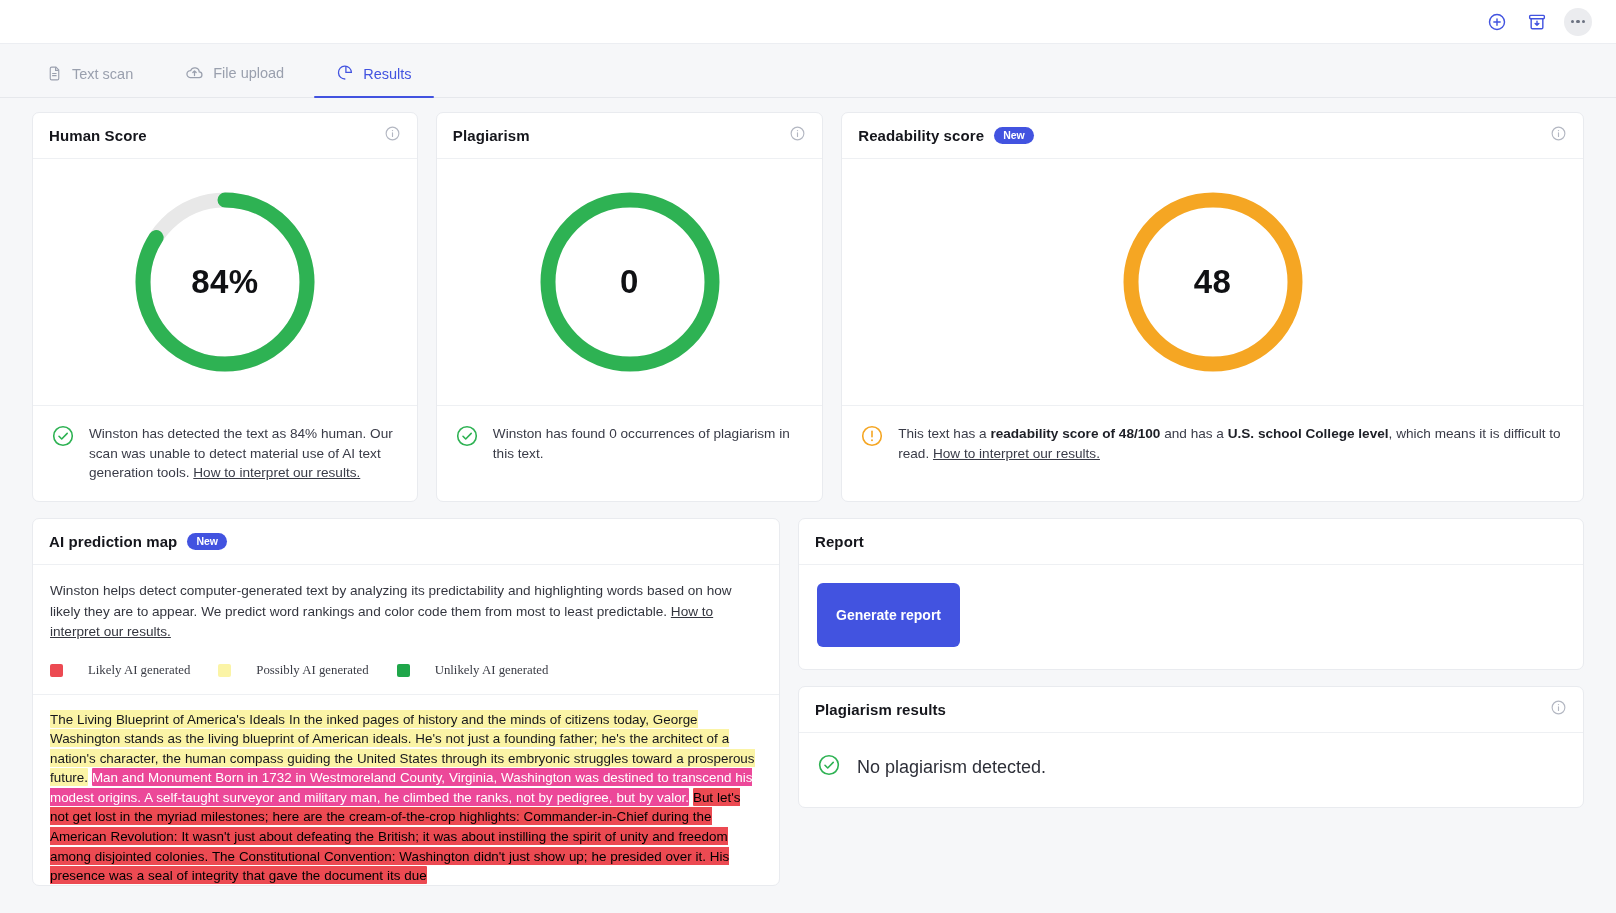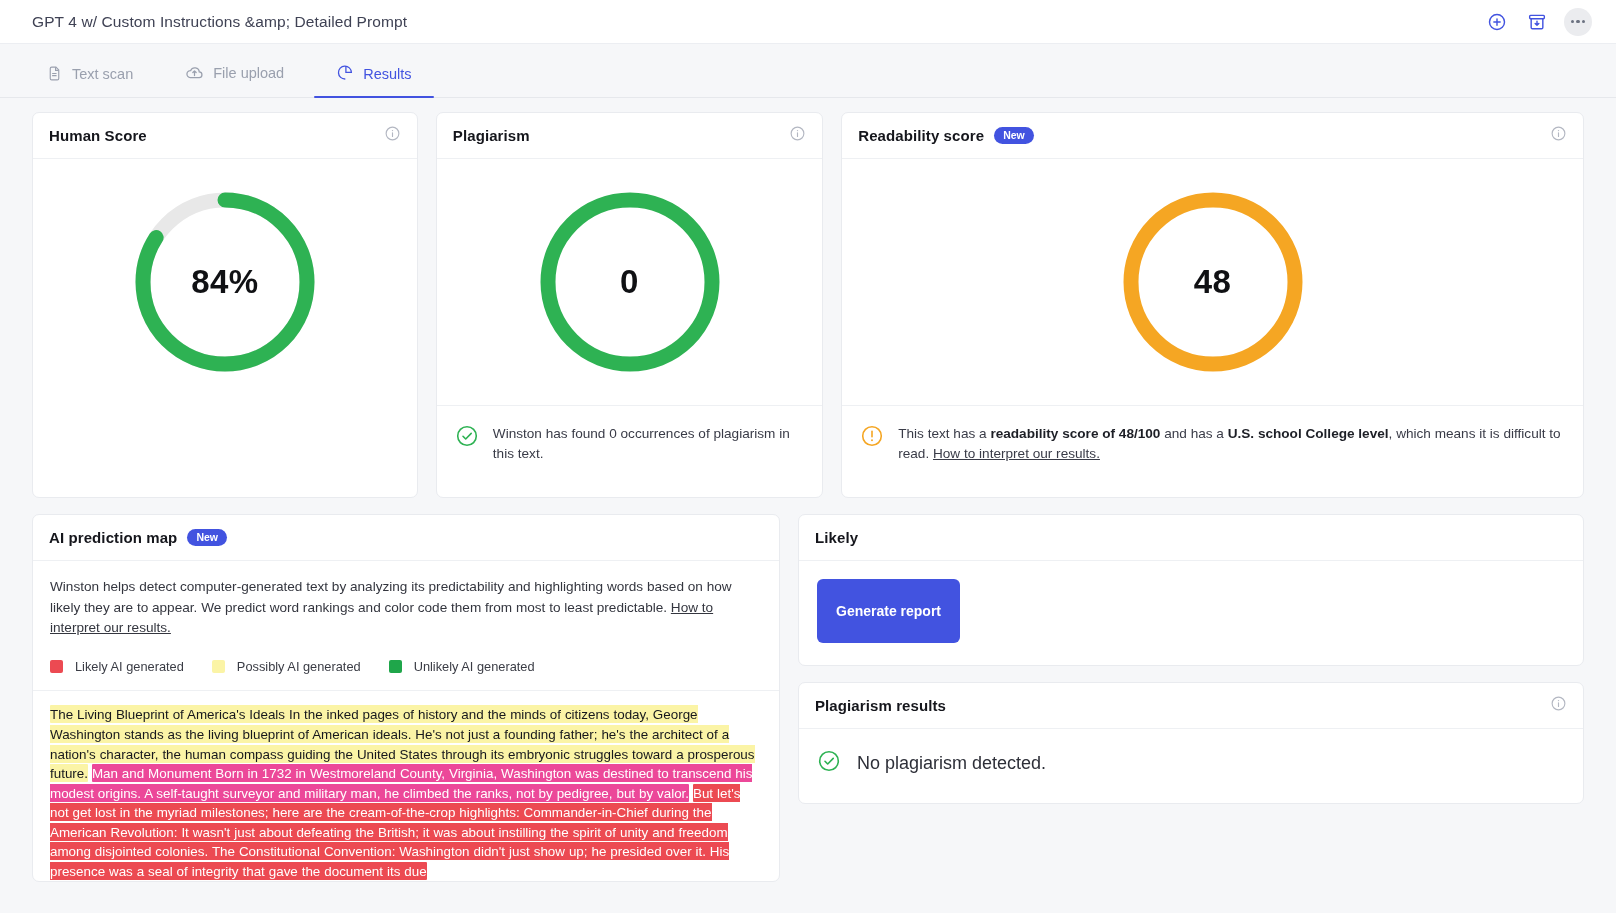--- a/index.html
+++ b/index.html
@@ -85,50 +85,49 @@
 
   
   .row2 { display:flex; gap: 18px; margin-top: 16px; }
   .left2 { width: 748px; }
   .right2 { flex:1 1 auto; display:flex; flex-direction:column; gap:16px; }
 
   .pm-body { padding: 16px 17px 0 17px; }
   .pm-desc { font-size:13.6px; line-height:1.52; color:#34363f; }
   .pm-desc a { color:#34363f; text-decoration:underline; }
   .legend { display:flex; gap: 28px; margin: 20px 0 16px 0; align-items:center; }
-  .legend-item { display:flex; align-items:center; gap:12px; font-size:12.8px; color:#3a3c45; }
+  .legend-item { display:flex; align-items:center; gap:25px; font-size:12.8px; color:#3a3c45;font-family:Liberation Serif, serif; }
   .swatch { width:13px; height:13px; border-radius:2px; display:block; }
   .pm-sep { border-top:1px solid #eef0f3; }
   .pm-text {
     padding: 14px 17px 0 17px; font-size:13.4px; line-height:1.46;
     color:#1c1d23; word-spacing:.2px;
   }
   .pm-text mark { padding: 1.5px 0; border-radius:1px; }
   .hl-yellow { background:#fbf4a6; color:#16171c; }
   .hl-green  { background:#ec4899; color:#ffffff; }
-  .hl-red    { background:#ec4a52; color:#ffffff; }
+  .hl-red    { background:#ec4a52; color:#000000; }
 
   .report-body { padding: 18px 18px 22px 18px; }
   .btn-primary {
     background:#4253e0; color:#fff; font-size:14px; font-weight:bold;
     border:none; border-radius:6px; padding: 24px 19px; cursor:pointer;
     font-family:"Liberation Sans", sans-serif;
   }
   .plag-body { padding: 20px 18px 26px 18px; display:flex; gap:16px; align-items:center; }
   .plag-text { font-size:18px; color:#2d2f38; }
 
   .check-ic, .warn-ic { flex:0 0 auto; }
 </style>
 </head>
 <body>
 
 <div class="app">
 
   <div class="topbar">
-    <div class="doc-title">GPT 4 w/ Custom Instructions &amp;amp; Detailed Prompt</div>
     <div class="topbar-actions">
       <div class="icon-btn">
         <svg width="20" height="20" viewBox="0 0 24 24" fill="none" stroke="#4253e0" stroke-width="1.7">
           <circle cx="12" cy="12" r="9"></circle>
             <path d="M12 8.2v7.6M8.2 12h7.6" stroke-linecap="round"></path>
         </svg>
       </div>
       <div class="icon-btn">
         <svg width="20" height="20" viewBox="0 0 24 24" fill="none" stroke="#4253e0" stroke-width="1.7">
           <rect x="3.2" y="4" width="17.6" height="4" rx="1"></rect>
@@ -192,20 +191,31 @@
             </svg>
           </span>
         </div>
         <div class="gauge-area">
           <div class="gauge">
             <svg width="190" height="190" viewBox="0 0 190 190">
               <circle cx="95" cy="95" r="82" fill="none" stroke="#e8e8e8" stroke-width="15"></circle>
               <circle id="human-arc" cx="95" cy="95" r="82" fill="none" stroke="#2eb253" stroke-width="15" stroke-linecap="round" stroke-dasharray="515.2" stroke-dashoffset="82.4"></circle>
             </svg>
             <div class="val">84%</div>
+          </div>
+        </div>
+        <div class="card-foot">
+          <span class="check-ic">
+            <svg width="24" height="24" viewBox="0 0 24 24" fill="none" stroke="#2eb253" stroke-width="1.6">
+              <circle cx="12" cy="12" r="9.3"></circle>
+                <path d="M8 12.3l2.7 2.7L16.2 9.4" stroke-linecap="round" stroke-linejoin="round"></path>
+            </svg>
+          </span>
+          <div class="foot-text">
+            <span>Winston has detected the text as 84% human. Our scan was unable to detect material use of AI text generation tools. </span><a href="#">How to interpret our results.</a>
           </div>
         </div>
       </div>
 
       <div class="card col-plag">
         <div class="card-head">
           <span class="card-title">Plagiarism</span>
           <span class="info-i">
             <svg width="17" height="17" viewBox="0 0 24 24" fill="none" stroke="#b3b7c2" stroke-width="1.6">
               <circle cx="12" cy="12" r="9"></circle>
@@ -298,21 +308,21 @@
         <div class="pm-text">
           <mark class="hl-yellow">The Living Blueprint of America's Ideals In the inked pages of history and the minds of citizens today, George Washington stands as the living blueprint of American ideals. He's not just a founding father; he's the architect of a nation's character, the human compass guiding the United States through its embryonic struggles toward a prosperous future.</mark>
           <mark class="hl-green">Man and Monument Born in 1732 in Westmoreland County, Virginia, Washington was destined to transcend his modest origins. A self-taught surveyor and military man, he climbed the ranks, not by pedigree, but by valor.</mark>
           <mark class="hl-red">But let's not get lost in the myriad milestones; here are the cream-of-the-crop highlights: Commander-in-Chief during the American Revolution: It wasn't just about defeating the British; it was about instilling the spirit of unity and freedom among disjointed colonies. The Constitutional Convention: Washington didn't just show up; he presided over it. His presence was a seal of integrity that gave the document its due</mark>
         </div>
       </div>
 
       <div class="right2">
         <div class="card">
           <div class="card-head">
-            <span class="card-title">Likely</span>
+            <span class="card-title">Report</span>
           </div>
           <div class="report-body">
             <button class="btn-primary">Generate report</button>
           </div>
         </div>
 
         <div class="card">
           <div class="card-head">
             <span class="card-title">Plagiarism results</span>
             <span class="info-i">

